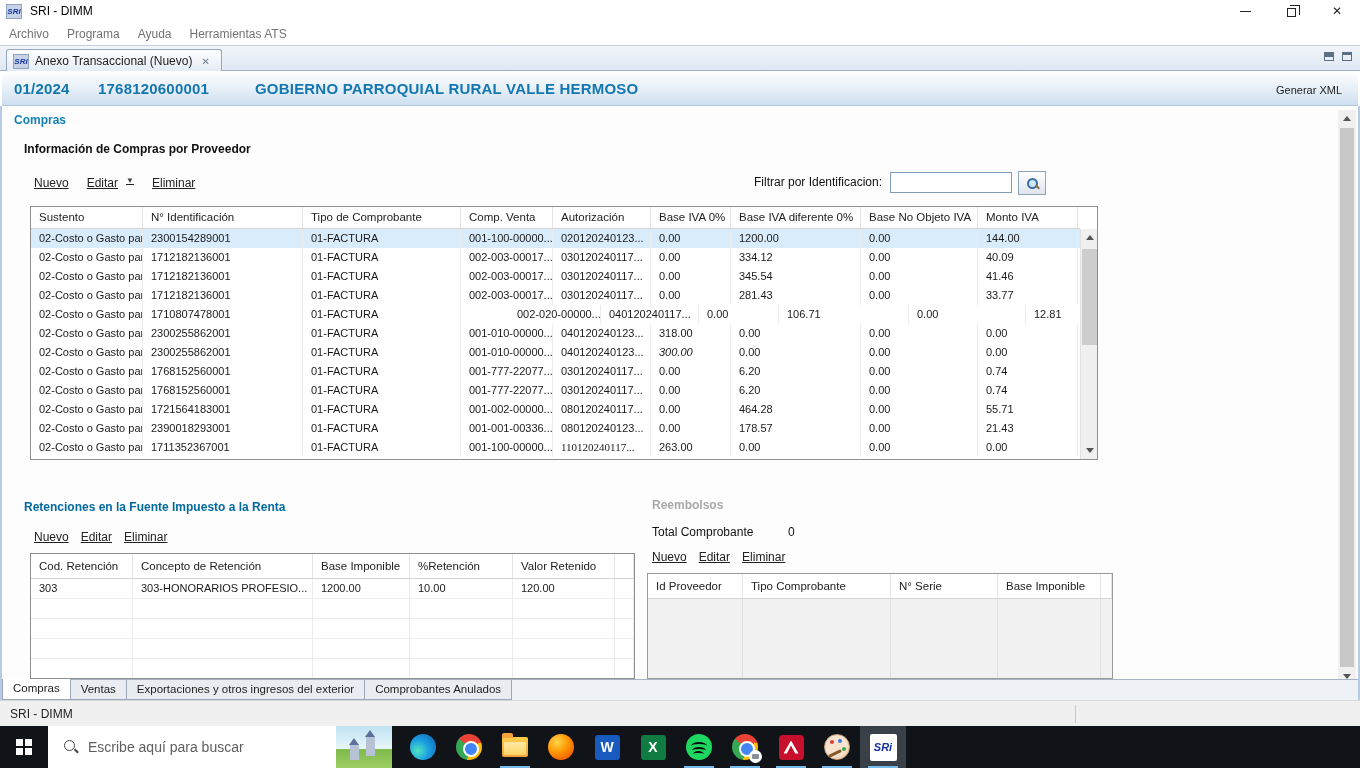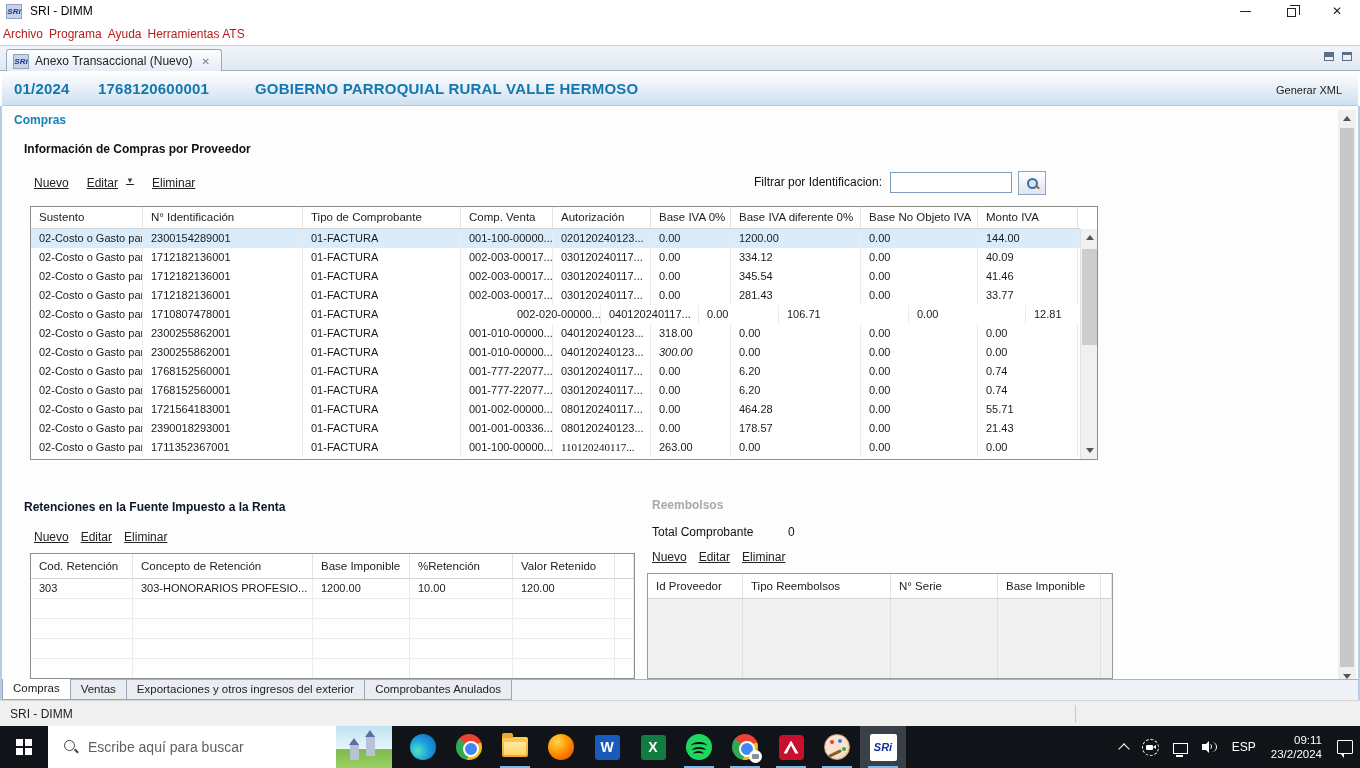--- a/index.html
+++ b/index.html
@@ -12,21 +12,21 @@
   .sri-mini { width:16px; height:15px; background:#c7d4e8; border:1px solid #8fa3c0; color:#15319b; font-style:italic; font-weight:bold; font-size:8px; display:flex; align-items:center; justify-content:center; margin-left:6px; }
   .titlebar .wtitle { font-size:12px; margin-left:8px; color:#000; }
   .wcontrols { position:absolute; right:0; top:0; height:22px; display:flex; }
   .wbtn { width:46px; height:22px; display:flex; align-items:center; justify-content:center; color:#222; font-size:12px; }
   .glyph-min { width:11px; height:1px; background:#222; display:block; }
   .glyph-restore { width:9px; height:9px; border:1px solid #222; position:relative; display:block; background:#fff; margin-top:2px; }
   .glyph-restore:before { content:""; position:absolute; left:2px; top:-4px; width:9px; height:9px; border:1px solid #222; border-left:none; border-bottom:none; }
 
   
   .menubar { position:absolute; top:22px; left:0; width:1360px; height:23px; background:#ffffff; display:flex; align-items:center; font-size:12px; }
-  .menu-item { padding:3px 3px; color:#b91c1c;text-align:right; }
+  .menu-item { padding:3px 9px; color:#737373;text-align:right; }
 
   
   .tabstrip { position:absolute; top:45px; left:0; width:1360px; height:26px; background:linear-gradient(#f2f5fa,#dfe8f3); border-bottom:1px solid #9fb1c6; border-top:1px solid #c6d2e2; }
   .etab { position:absolute; left:6px; top:3px; height:23px; padding:0 8px 0 6px; background:linear-gradient(#fdfefe,#e4ebf5); border:1px solid #96a8bd; border-bottom:none; border-radius:3px 3px 0 0; display:flex; align-items:center; gap:6px; font-size:12px; color:#222; }
   .etab .tclose { color:#6c7f94; font-size:10px; border:1px solid transparent; padding:0 2px; }
   .view-btns { position:absolute; right:8px; top:6px; display:flex; gap:8px; }
   .vb-min { width:10px; height:9px; border:1px solid #5d6f84; border-top:5px solid #5d6f84; }
   .vb-max { width:10px; height:9px; border:1px solid #5d6f84; border-top:3px solid #5d6f84; }
 
   
@@ -69,21 +69,21 @@
 
   
   .vscroll { position:absolute; top:22px; right:0; bottom:0; width:17px; background:#f0f0f0; border-left:1px solid #e2e2e2; }
   .vs-arrow { position:absolute; left:0; width:17px; height:17px; display:flex; align-items:center; justify-content:center; }
   .vs-up { top:0; } .vs-down { bottom:0; }
   .tri-up { width:0; height:0; border-left:4px solid transparent; border-right:4px solid transparent; border-bottom:5px solid #555; }
   .tri-down { width:0; height:0; border-left:4px solid transparent; border-right:4px solid transparent; border-top:5px solid #555; }
   .vs-thumb { position:absolute; left:1px; width:15px; background:#cdcdcd; }
 
   
-  .ret-title { position:absolute; left:22px; top:394px; font-size:12px; font-weight:bold; color:#0f172a; }
+  .ret-title { position:absolute; left:22px; top:394px; font-size:12px; font-weight:bold; color:#0369a1; }
   .tb-ret { position:absolute; left:32px; top:424px; }
   .reem-title { position:absolute; left:650px; top:392px; font-size:12px; font-weight:bold; color:#a9a9a9; }
   .reem-total-label { position:absolute; left:650px; top:419px; font-size:12px; color:#111; }
   .reem-total-value { position:absolute; left:786px; top:419px; font-size:12px; color:#111; }
   .tb-reem { position:absolute; left:650px; top:444px; gap:12px; }
 
   
   .outer-scroll { position:absolute; right:2px; top:4px; width:18px; height:575px; background:#f0f0f0; }
   .outer-scroll .vs-thumb { left:2px; width:14px; top:18px; bottom:18px; background:#c8c8c8; }
   .outer-scroll .vs-arrow { width:18px; }
@@ -453,21 +453,21 @@
     <div class="reem-total-label">Total Comprobante</div>
     <div class="reem-total-value">0</div>
     <div class="tb tb-reem">
       <span>Nuevo</span>
       <span>Editar</span>
       <span>Eliminar</span>
     </div>
     <div class="gtable" id="reem-table">
       <div class="t-head">
           <div class="t-hcell" style="width: 95px;">Id Proveedor</div>
-          <div class="t-hcell" style="width: 148px;">Tipo Reembolsos</div>
+          <div class="t-hcell" style="width: 148px;">Tipo Comprobante</div>
           <div class="t-hcell" style="width: 107px;">N° Serie</div>
           <div class="t-hcell" style="width: 103px;">Base Imponible</div>
           <div class="t-hcell" style="width: 11px;"></div>
         </div>
       <div class="t-bodyfill">
         <span class="fillcol" style="width:95px"></span>
           <span class="fillcol" style="width:148px"></span>
           <span class="fillcol" style="width:107px"></span>
           <span class="fillcol" style="width:103px"></span>
       </div>
@@ -552,39 +552,15 @@
           <span class="c-circle paint-c">
             <i class="d1"></i>
             <i class="d2"></i>
             <i class="d3"></i>
           </span>
         </div>
       <div class="ticon active open">
           <span class="sri-sq">SRi</span>
         </div>
     </div>
-    <div class="tray">
-      <div class="tray-item">
-          <span class="chev"></span>
-        </div>
-      <div class="tray-item">
-          <span class="meetcam"></span>
-        </div>
-      <div class="tray-item">
-          <span class="net"></span>
-        </div>
-      <div class="tray-item">
-          <span class="spk">
-            <i></i>
-          </span>
-        </div>
-      <div class="tray-item lang">ESP</div>
-      <div class="tray-item clock">
-        <div><span>09:11</span><br>
-        <span>23/2/2024</span></div>
-      </div>
-      <div class="tray-item">
-          <span class="notif"></span>
-        </div>
-    </div>
   </div>
 
 </div>
 
 </body></html>

